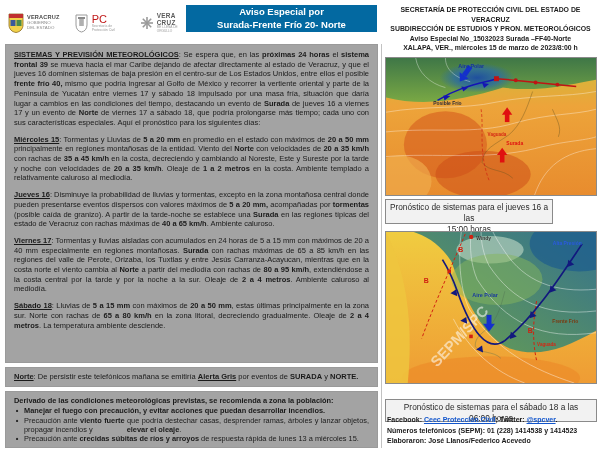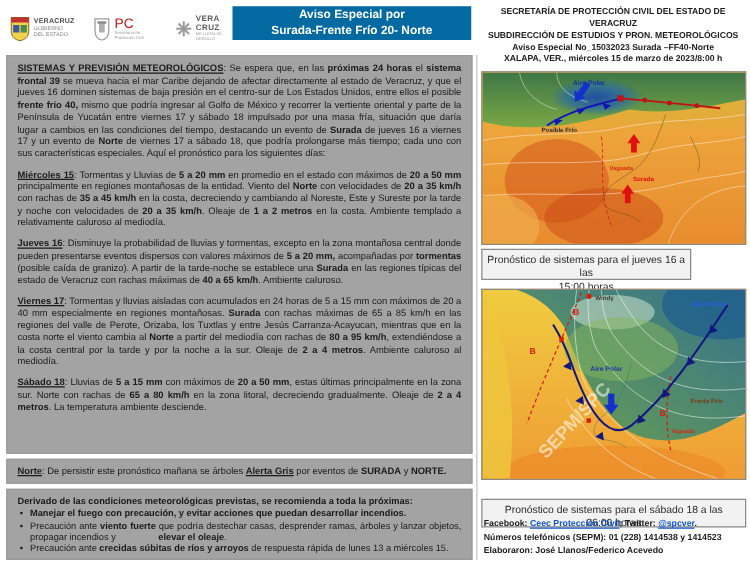--- a/index.html
+++ b/index.html
@@ -112,24 +112,24 @@
   <div class="abs divider"></div>
 
   <div class="box forecast">
     <div class="para"><span style="font-weight: bold; text-decoration: underline;">SISTEMAS Y PREVISIÓN METEOROLÓGICOS</span><span>: Se espera que, en las </span><span style="font-weight: bold;">próximas 24 horas</span><span> el </span><span style="font-weight: bold;">sistema frontal 39</span><span> se mueva hacia el mar Caribe dejando de afectar directamente al estado de Veracruz, y que el jueves 16 dominen sistemas de baja presión en el centro-sur de Los Estados Unidos, entre ellos el posible </span><span style="font-weight: bold;">frente frío 40,</span><span> mismo que podría ingresar al Golfo de México y recorrer la vertiente oriental y parte de la Península de Yucatán entre viernes 17 y sábado 18 impulsado por una masa fría, situación que daría lugar a cambios en las condiciones del tiempo, destacando un evento de </span><span style="font-weight: bold;">Surada</span><span> de jueves 16 a viernes 17 y un evento de </span><span style="font-weight: bold;">Norte</span><span> de viernes 17 a sábado 18, que podría prolongarse más tiempo; cada uno con sus características especiales. Aquí el pronóstico para los siguientes días:</span></div>
     <div class="para"><span style="font-weight: bold; text-decoration: underline;">Miércoles 15</span><span>: Tormentas y Lluvias de </span><span style="font-weight: bold;">5 a 20 mm</span><span> en promedio en el estado con máximos de </span><span style="font-weight: bold;">20 a 50 mm</span><span> principalmente en regiones montañosas de la entidad. Viento del </span><span style="font-weight: bold;">Norte</span><span> con velocidades de </span><span style="font-weight: bold;">20 a 35 km/h</span><span> con rachas de </span><span style="font-weight: bold;">35 a 45 km/h</span><span> en la costa, decreciendo y cambiando al Noreste, Este y Sureste por la tarde y noche con velocidades de </span><span style="font-weight: bold;">20 a 35 km/h</span><span>. Oleaje de </span><span style="font-weight: bold;">1 a 2 metros</span><span> en la costa. Ambiente templado a relativamente caluroso al mediodía.</span></div>
     <div class="para"><span style="font-weight: bold; text-decoration: underline;">Jueves 16</span><span>: Disminuye la probabilidad de lluvias y tormentas, excepto en la zona montañosa central donde pueden presentarse eventos dispersos con valores máximos de </span><span style="font-weight: bold;">5 a 20 mm,</span><span> acompañadas por </span><span style="font-weight: bold;">tormentas</span><span> (posible caída de granizo). A partir de la tarde-noche se establece una </span><span style="font-weight: bold;">Surada</span><span> en las regiones típicas del estado de Veracruz con rachas máximas de </span><span style="font-weight: bold;">40 a 65 km/h</span><span>. Ambiente caluroso.</span></div>
     <div class="para"><span style="font-weight: bold; text-decoration: underline;">Viernes 17</span><span>: Tormentas y lluvias aisladas con acumulados en 24 horas de 5 a 15 mm con máximos de 20 a 40 mm especialmente en regiones montañosas. </span><span style="font-weight: bold;">Surada</span><span> con rachas máximas de 65 a 85 km/h en las regiones del valle de Perote, Orizaba, los Tuxtlas y entre Jesús Carranza-Acayucan, mientras que en la costa norte el viento cambia al </span><span style="font-weight: bold;">Norte</span><span> a partir del mediodía con rachas de </span><span style="font-weight: bold;">80 a 95 km/h</span><span>, extendiéndose a la costa central por la tarde y por la noche a la sur. Oleaje de </span><span style="font-weight: bold;">2 a 4 metros</span><span>. Ambiente caluroso al mediodía.</span></div>
     <div class="para"><span style="font-weight: bold; text-decoration: underline;">Sábado 18</span><span>: Lluvias de </span><span style="font-weight: bold;">5 a 15 mm</span><span> con máximos de </span><span style="font-weight: bold;">20 a 50 mm</span><span>, estas últimas principalmente en la zona sur. Norte con rachas de </span><span style="font-weight: bold;">65 a 80 km/h</span><span> en la zona litoral, decreciendo gradualmente. Oleaje de </span><span style="font-weight: bold;">2 a 4 metros</span><span>. La temperatura ambiente desciende.</span></div>
   </div>
 
-  <div class="box nota"><span style="font-weight: bold; text-decoration: underline;">Norte</span><span>: De persistir este pronóstico mañana se árboles </span><span style="font-weight: bold; text-decoration: underline;">Alerta Gris</span><span> por eventos de </span><span style="font-weight: bold;">SURADA</span><span> y </span><span style="font-weight: bold;">NORTE.</span></div>
+  <div class="box nota"><span style="font-weight: bold; text-decoration: underline;">Norte</span><span>: De persistir este telefónicos mañana se emitiría </span><span style="font-weight: bold; text-decoration: underline;">Alerta Gris</span><span> por eventos de </span><span style="font-weight: bold;">SURADA</span><span> y </span><span style="font-weight: bold;">NORTE.</span></div>
 
   <div class="box recos">
-    <div class="recos-title">Derivado de las condiciones meteorológicas previstas, se recomienda a toda la próximas:</div>
+    <div class="recos-title">Derivado de las condiciones meteorológicas previstas, se recomienda a zona la población:</div>
     <div class="bullet-row">
       <span class="bullet">•</span>
       <span class="bullet-text"><span style="font-weight: bold;">Manejar el fuego con precaución, y evitar acciones que puedan desarrollar incendios.</span></span>
     </div>
     <div class="bullet-row">
       <span class="bullet">•</span>
       <span class="bullet-text"><span>Precaución ante </span><span style="font-weight: bold;">viento fuerte</span><span> que podría destechar casas, desprender ramas, árboles y lanzar objetos, propagar incendios y </span><span style="font-weight: bold; padding-left: 32px;">elevar el oleaje</span><span>.</span></span>
     </div>
     <div class="bullet-row">
       <span class="bullet">•</span>

